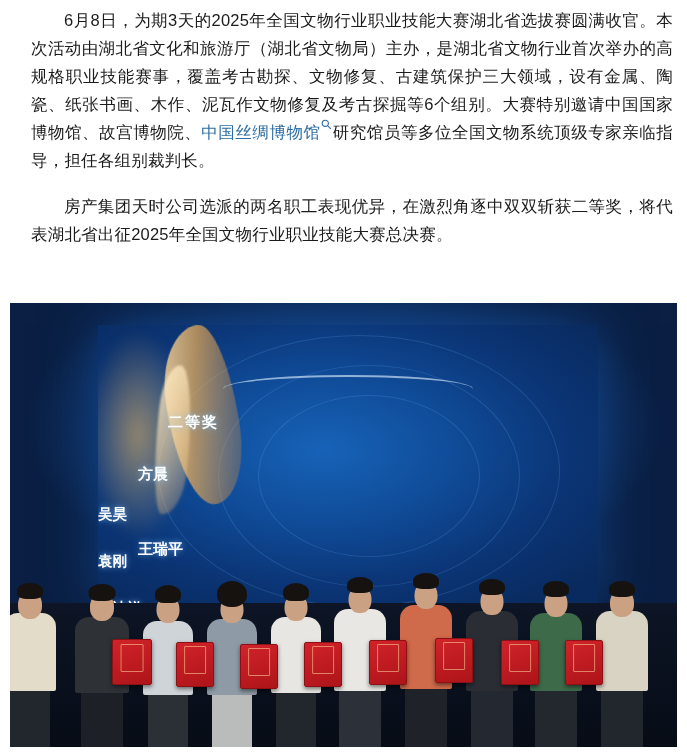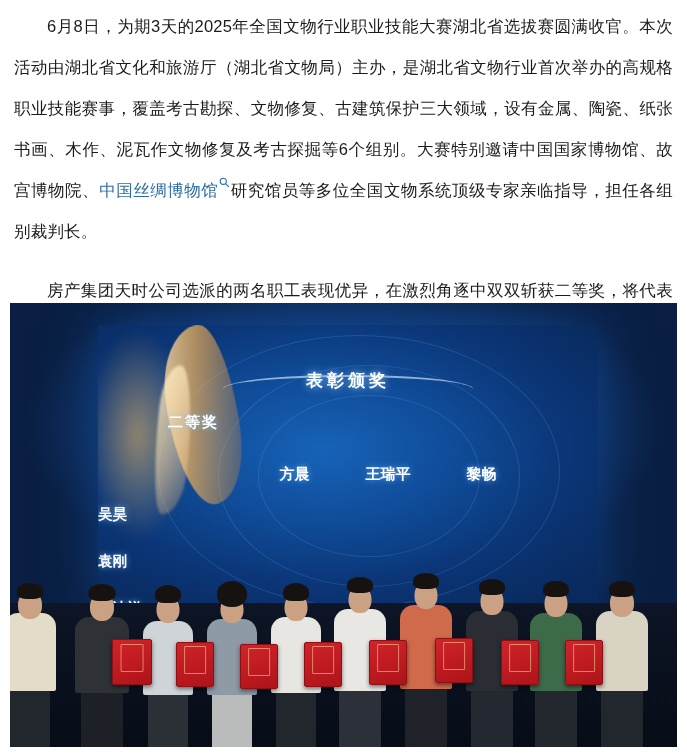--- a/index.html
+++ b/index.html
@@ -17,23 +17,23 @@
   .page {
     width: 687px;
     height: 756px;
     position: relative;
     background: #ffffff;
   }
   .article {
     padding: 6px 14px 0 14px;
   }
   p.para {
-    margin: 0 0 14px 0;
+    margin: 0 0 14px 17px;
     font-size: 16.5px;
-    line-height: 41px;
+    line-height: 28px;
     text-align: justify;
     text-justify: inter-ideograph;
     text-indent: 2em;
     letter-spacing: 0.2px;
     color: #1b1b1b;
   }
   p.para.second {
     margin-top: 18px;
     margin-bottom: 6px;
   }
@@ -168,20 +168,21 @@
     justify-content: center;
     color: #ffffff;
     font-weight: bold;
     text-shadow: 0 0 6px rgba(120,190,255,0.75);
   }
   .row-top {
     top: 140px;
     font-size: 15px;
     gap: 56px;
     padding-left: 40px;
+    flex-direction: column;
   }
   .row-bottom {
     top: 180px;
     font-size: 14.5px;
     gap: 28px;
     flex-direction: column;
   }
   .stage-floor {
     position: absolute;
     left: 0;
@@ -282,21 +283,20 @@
     <div class="screen">
       <div class="swirl s3"></div>
       <div class="swirl s1"></div>
       <div class="swirl s2"></div>
       <div class="glow-left"></div>
       <div class="ribbon"></div>
       <div class="ribbon2"></div>
 
       <div class="banner">
         <div class="swoosh"></div>
-        <span class="title">表彰颁奖</span>
       </div>
 
       <div class="award-label">二等奖</div>
 
       <div class="names-row row-top">
         <span>方晨</span>
         <span>王瑞平</span>
         <span>黎畅</span>
       </div>
 

